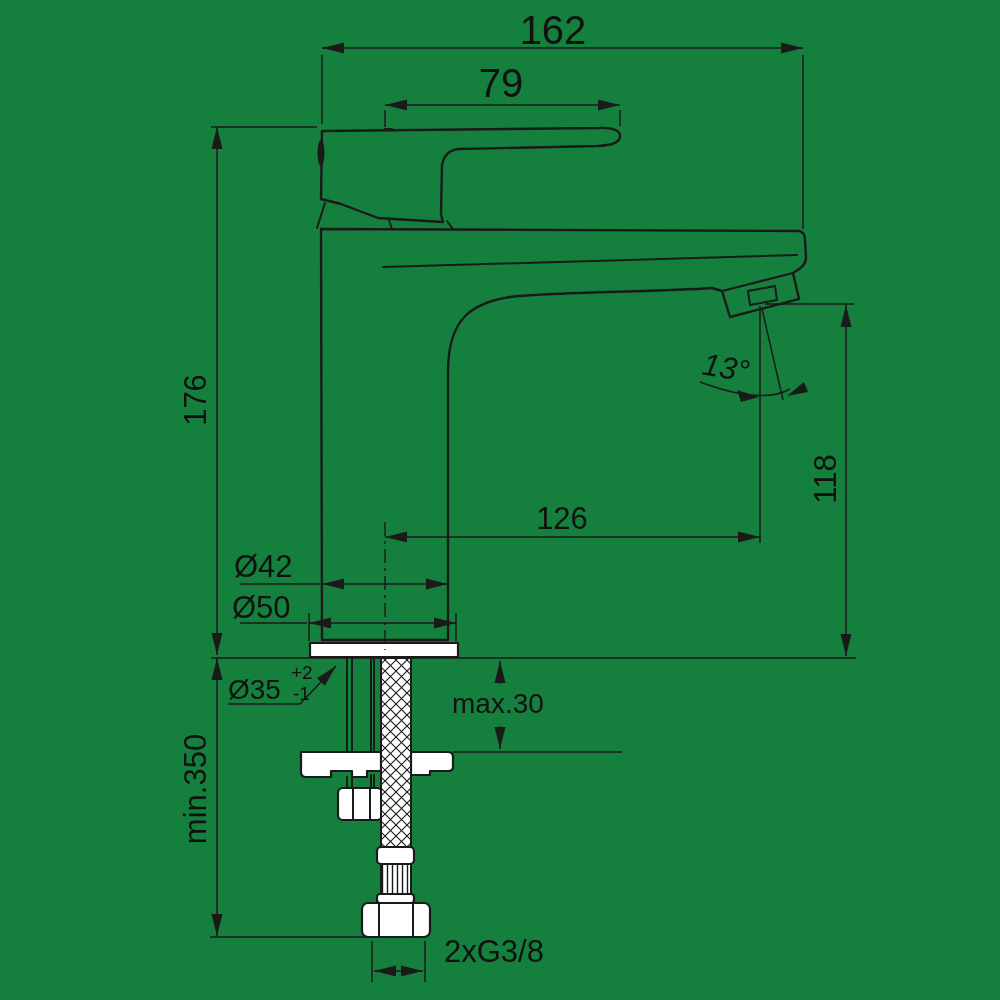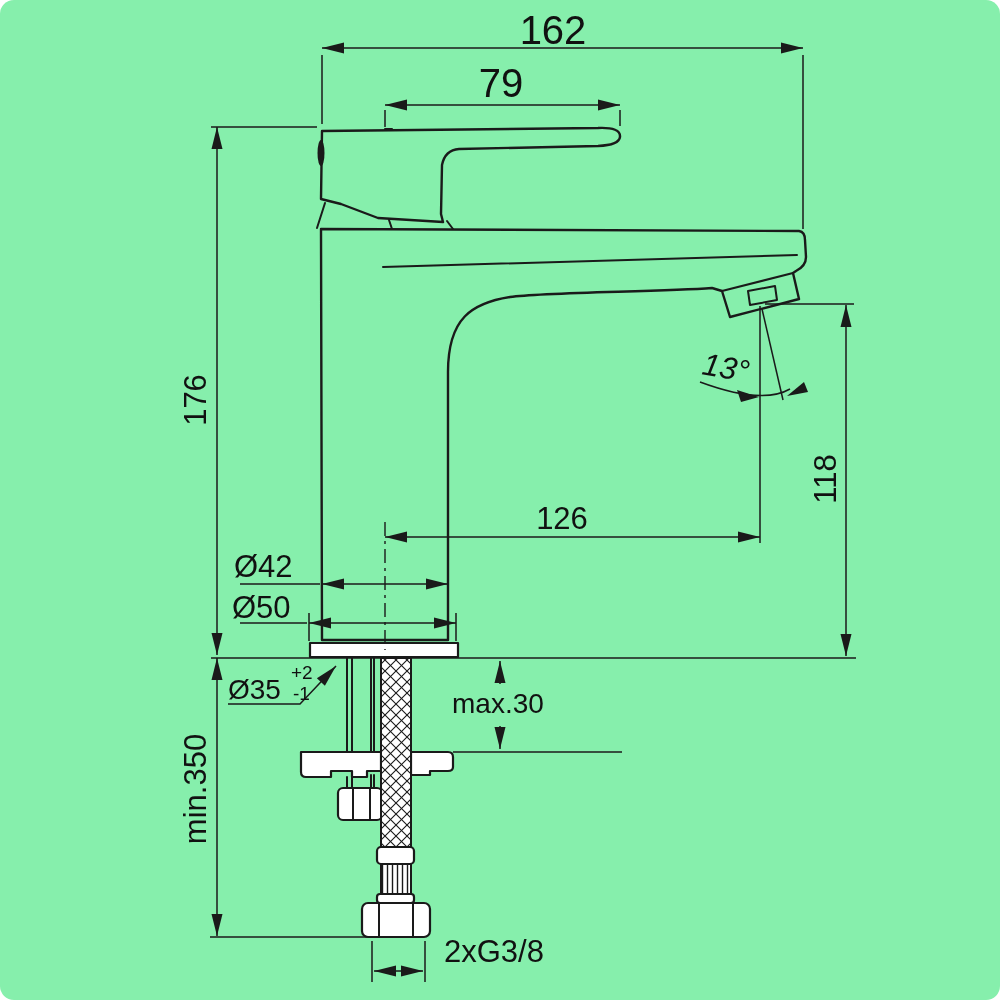--- a/index.html
+++ b/index.html
@@ -1,16 +1,16 @@
 <!DOCTYPE html>
 <html><head>
 <meta charset="utf-8">
 <style>
   html,body{margin:0;padding:0;background:#ffffff;}
-  .stage{width:1000px;height:1000px;position:relative;background:#86efac;overflow:hidden;border-radius:14px;}
+  .stage{width:1000px;height:1000px;position:relative;background:#15803d;overflow:hidden;}
   svg{display:block;}
   .obj{fill:none;stroke:#1a1a1a;stroke-width:2.4;stroke-linejoin:round;stroke-linecap:round;}
   .obj2{fill:none;stroke:#1a1a1a;stroke-width:2;stroke-linejoin:round;stroke-linecap:round;}
   .fillw{fill:#ffffff;stroke:#1a1a1a;stroke-width:2.2;stroke-linejoin:round;}
   .thin{fill:none;stroke:#1a1a1a;stroke-width:1.5;stroke-linecap:butt;}
   .cl{fill:none;stroke:#1a1a1a;stroke-width:1.4;stroke-dasharray:14 5 3 5;}
   .ah{fill:#1a1a1a;stroke:none;}
   text{fill:#111111;font-family:"Liberation Sans",sans-serif;}
   .t40{font-size:40px;}
   .t31{font-size:31px;}

